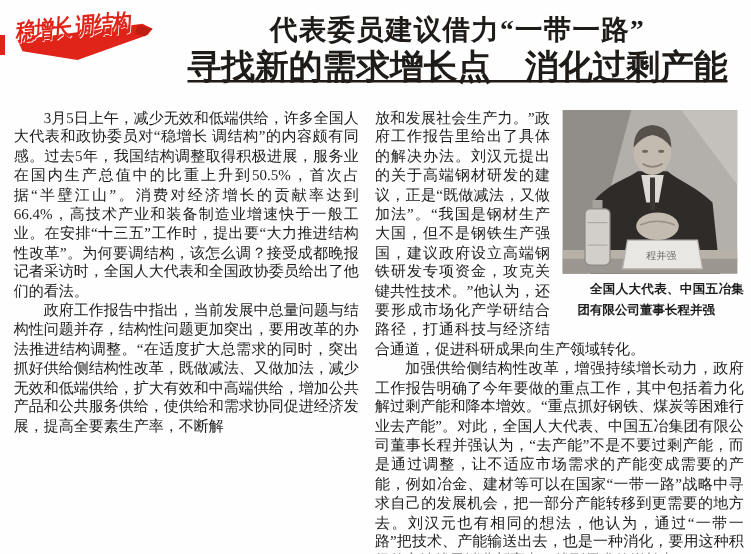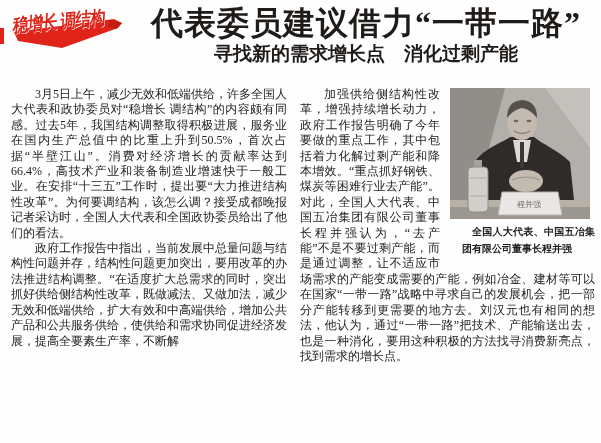--- a/index.html
+++ b/index.html
@@ -19,22 +19,22 @@
     transform:rotate(-5deg) skewX(-8deg) scaleX(.82); transform-origin:left center;
     text-shadow:0.6px 0.6px 0 #ffffff;
   }
   .edge-mark { position:absolute; left:0; top:28px; width:4px; height:16px; }
 
   
   .headline {
     position:absolute; left:133px; right:2px; top:8px; text-align:center;
     font-weight:bold;
   }
-  .headline .l1 { font-size:32px; line-height:31px; letter-spacing:1px; }
-  .headline .l2 { font-size:19px; line-height:29px; }
+  .headline .l1 { font-size:22px; line-height:31px; letter-spacing:1px; }
+  .headline .l2 { font-size:27px; line-height:29px;text-decoration:underline; }
 
   
   .body-cols { position:absolute; left:11px; top:87px; width:584px; display:flex; }
   .col { font-size:12px; line-height:15.4px; text-align:justify; letter-spacing:0; }
   .col p { margin:0; }
   .col .indent { text-indent:2em; }
   .col1 { width:276px; }
   .colgap { width:13px; flex:none; }
   .col2 { width:295px; }
 
@@ -104,18 +104,19 @@
           <rect x="18" y="79" width="20" height="45" rx="4" fill="#d2cfcb" stroke="#8e8a86" stroke-width="1"></rect>
           <line x1="20" y1="90" x2="36" y2="90" stroke="#aeaaa6" stroke-width="1"></line>
           <line x1="20" y1="108" x2="36" y2="108" stroke="#aeaaa6" stroke-width="1"></line>
 
           <polygon points="52,104 108,104 112,127 48,127" fill="#e9e7e3" stroke="#b5b1ad" stroke-width="1"></polygon>
           <text x="79" y="119" text-anchor="middle" font-size="8" fill="#6d6862">程并强</text>
         </svg>
         <figcaption class="photo-caption">全国人大代表、中国五冶集团有限公司董事长程并强</figcaption>
       </figure>
 
+      <p>放和发展社会生产力。”政府工作报告里给出了具体的解决办法。刘汉元提出的关于高端钢材研发的建议，正是“既做减法，又做加法”。“我国是钢材生产大国，但不是钢铁生产强国，建议政府设立高端钢铁研发专项资金，攻克关键共性技术。”他认为，还要形成市场化产学研结合路径，打通科技与经济结合通道，促进科研成果向生产领域转化。</p>
       <p class="indent"><span>加强供给侧结构性改革，增强持续增长动力，政府工作报告明确了今年要做的重点工作，其中包括着力化解过剩产能和降本增效。“重点抓好钢铁、煤炭等困难行业去产能”。对此，全国人大代表、中国五冶集团有限公司董事长程并强认为，“去产能”不是不要过剩产能，而是通过调整，让不适应市场需求的产能变成需要的产能，例如冶金、建材等可以在国家“一带一路”战略中寻求自己的发展机会，把一部分产能转移到更需要的地方去。刘汉元也有相同的想法，他认为，通过“一带一路”把技术、产能输送出去，也是一种消化，要用这种积极的方法找寻消费新亮点，找到需求的增长点。</span></p>
 
     </div>
   </div>
 
 </div>
 
 </body></html>

